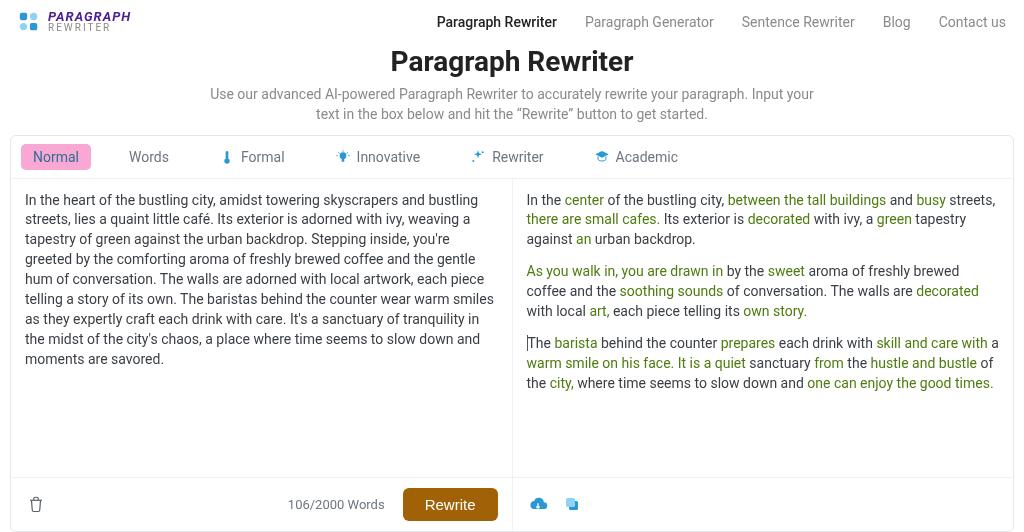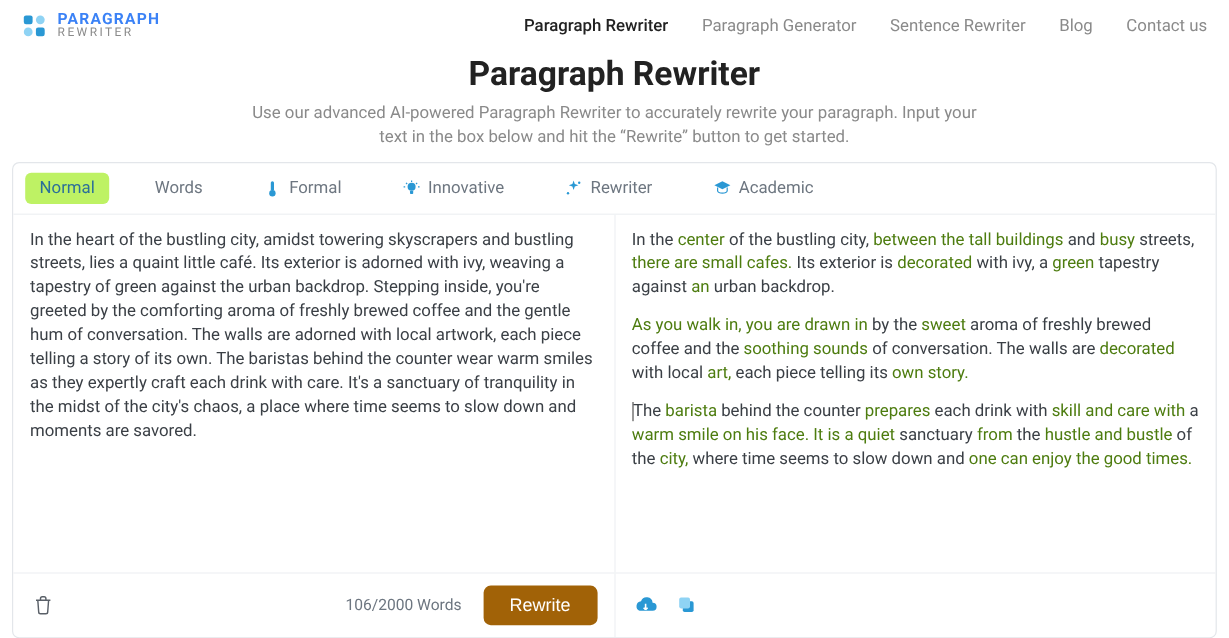--- a/index.html
+++ b/index.html
@@ -28,21 +28,22 @@
   }
   .logo-text {
     display: flex;
     flex-direction: column;
     line-height: 1;
   }
   .logo-main {
     font-weight: 700;
     font-size: 13px;
     letter-spacing: 1px;
-    color: #3b82f6;
+    color: #4c1d95;
+    font-style: italic;
   }
   .logo-sub {
     font-size: 10px;
     letter-spacing: 2px;
     color: #8a8a8a;
   }
   .nav {
     display: flex;
     gap: 28px;
   }
@@ -88,21 +89,21 @@
     display: flex;
     align-items: center;
     gap: 6px;
     font-size: 14px;
     color: #6d7680;
     padding: 5px 12px;
     border-radius: 5px;
     cursor: pointer;
   }
   .tab.active {
-    background: #bef264;
+    background: #f9a8d4;
     color: #2b6f99;
   }
   .tab-ic { width: 16px; height: 16px; display:inline-flex; align-items:center; justify-content:center; }
   .panes {
     display: flex;
     height: 298px;
   }
   .pane {
     flex: 1;
     padding: 12px 14px;

